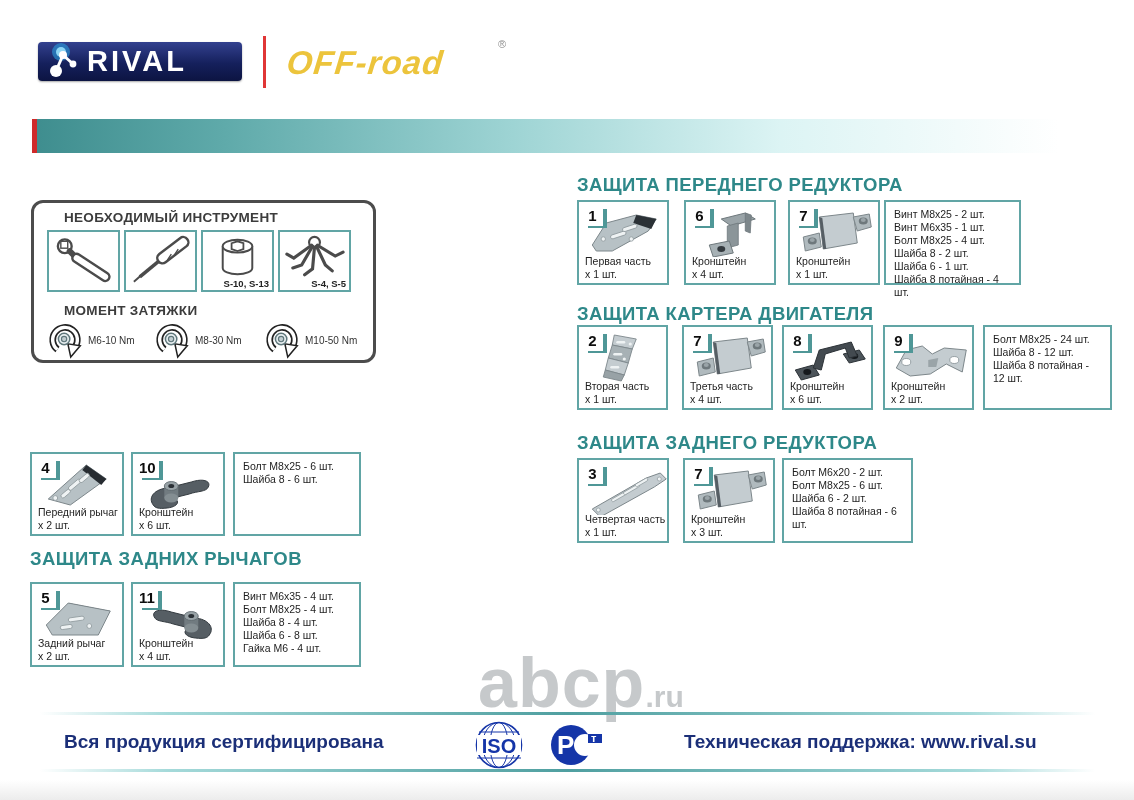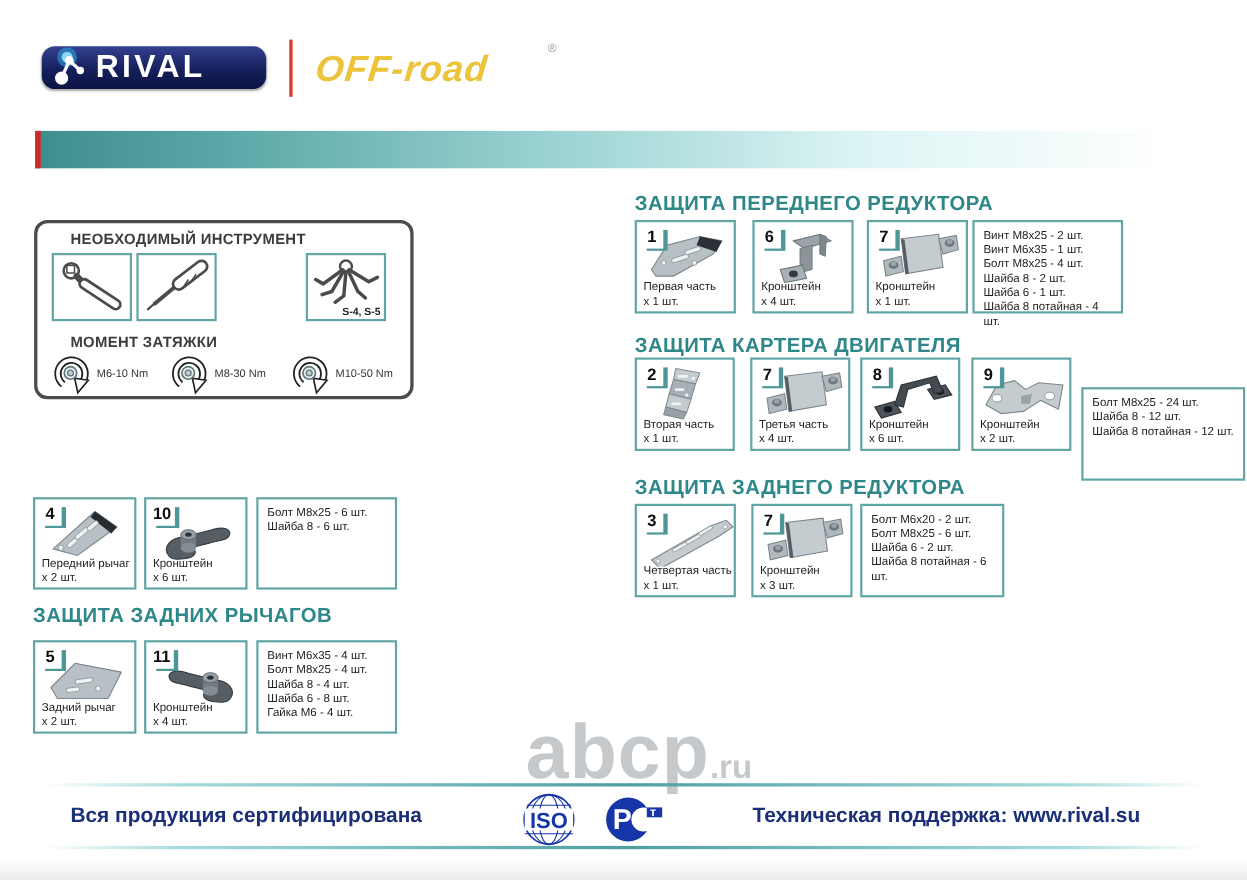--- a/index.html
+++ b/index.html
@@ -1,21 +1,21 @@
 <!DOCTYPE html>
 <html><head>
 <meta charset="utf-8">
 <style>
   html,body{margin:0;padding:0;background:#fff;}
   .page{position:relative;width:1134px;height:800px;background:#ffffff;overflow:hidden;
         font-family:"Liberation Sans",sans-serif;}
   *{box-sizing:border-box;}
 
   
-  .rival-box{position:absolute;left:38px;top:42px;width:204px;height:39px;border-radius:12px;
+  .rival-box{position:absolute;left:38px;top:42px;width:204px;height:39px;border-radius:4px;
      background:linear-gradient(180deg,#33418f 0%,#15205c 55%,#0c1442 100%);
      display:flex;align-items:center;box-shadow:0 1px 2px rgba(0,0,0,.35);}
   .rival-text{color:#fff;font-weight:bold;font-size:29px;letter-spacing:3px;line-height:1;margin-left:3px;}
   .brand-divider{position:absolute;left:263px;top:36px;width:3px;height:52px;background:#e03636;}
   .offroad{position:absolute;left:287px;top:44px;font-size:33px;font-weight:bold;font-style:italic;
      color:#ecc43c;transform:skewX(-6deg);letter-spacing:1px;white-space:nowrap;}
   .reg-mark{position:absolute;left:498px;top:38px;font-size:11px;color:#8f8f8f;font-style:normal;}
 
   
   .title-bar{position:absolute;left:32px;top:119px;width:1070px;height:34px;
@@ -96,20 +96,28 @@
     </div>
     <div class="tool-cell" style="left:90px;">
       <svg width="69" height="58" viewBox="0 0 70 58">
         <path d="M8,50 L16,43" stroke="#4b4b4b" stroke-width="2"></path>
         <path d="M14,45 L37,26" stroke="#4b4b4b" stroke-width="3.6"></path>
         <path d="M37,26 L58,10" stroke="#4b4b4b" stroke-width="13" stroke-linecap="round"></path>
         <path d="M37,26 L58,10" stroke="#fff" stroke-width="8" stroke-linecap="round"></path>
         <path d="M42,28 L46,22 M49,23 L53,17" stroke="#4b4b4b" stroke-width="1.4"></path>
       </svg>
     </div>
+    <div class="tool-cell" style="left:167px;">
+      <svg width="69" height="58" viewBox="0 0 70 58">
+        <path d="M20,14 L20,36 A15,6.5 0 0 0 50,36 L50,14" fill="#fff" stroke="#4b4b4b" stroke-width="2"></path>
+        <ellipse cx="35" cy="14" rx="15" ry="6.5" fill="#fff" stroke="#4b4b4b" stroke-width="2"></ellipse>
+        <polygon points="29,11 35,9 41,11 41,17 35,19 29,17" fill="none" stroke="#4b4b4b" stroke-width="1.8"></polygon>
+      </svg>
+      <span class="tool-label">S-10, S-13</span>
+    </div>
     <div class="tool-cell" style="left:244px;">
       <svg width="69" height="58" viewBox="0 0 70 58">
         <circle cx="35" cy="10" r="5.5" fill="none" stroke="#4b4b4b" stroke-width="2.2"></circle>
         <path d="M32,13 L14,26 L7,22" fill="none" stroke="#4b4b4b" stroke-width="3.2" stroke-linecap="round"></path>
         <path d="M33,14 L22,33 L13,36" fill="none" stroke="#4b4b4b" stroke-width="3.2" stroke-linecap="round"></path>
         <path d="M35,15 L33,37 L25,43" fill="none" stroke="#4b4b4b" stroke-width="3.2" stroke-linecap="round"></path>
         <path d="M37,14 L46,33 L53,39" fill="none" stroke="#4b4b4b" stroke-width="3.2" stroke-linecap="round"></path>
         <path d="M38,13 L56,24 L64,20" fill="none" stroke="#4b4b4b" stroke-width="3.2" stroke-linecap="round"></path>
       </svg>
       <span class="tool-label">S-4, S-5</span>
@@ -349,21 +357,21 @@
       <ellipse cx="14" cy="30" rx="4.5" ry="3.5" fill="#fff" stroke="#8f999d" stroke-width="0.9"></ellipse>
       <ellipse cx="62" cy="28" rx="4.5" ry="3.5" fill="#fff" stroke="#8f999d" stroke-width="0.9"></ellipse>
       <polygon points="36,28 46,26 44,35 36,35" fill="#9aa4a8"></polygon>
     </svg>
     <div class="caption">
       <div>Кронштейн</div>
       <div>x 2 шт.</div>
     </div>
   </div>
 
-  <div class="hwbox" style="left:983px;top:325px;width:149px;height:85px;margin-top:27px;">
+  <div class="hwbox" style="left:983px;top:325px;width:129px;height:85px;">
     <div>Болт М8х25 - 24 шт.</div>
     <div>Шайба 8 - 12 шт.</div>
     <div>Шайба 8 потайная - 12 шт.</div>
   </div>
 
   <div class="sec-title" style="left:577px;top:432px;">ЗАЩИТА ЗАДНЕГО РЕДУКТОРА</div>
 
   <div class="cell" style="left:577px;top:458px;width:92px;height:85px;">
     <div class="badge">3</div>
     <svg class="part-svg" width="82" height="50" viewBox="0 0 80 50">

